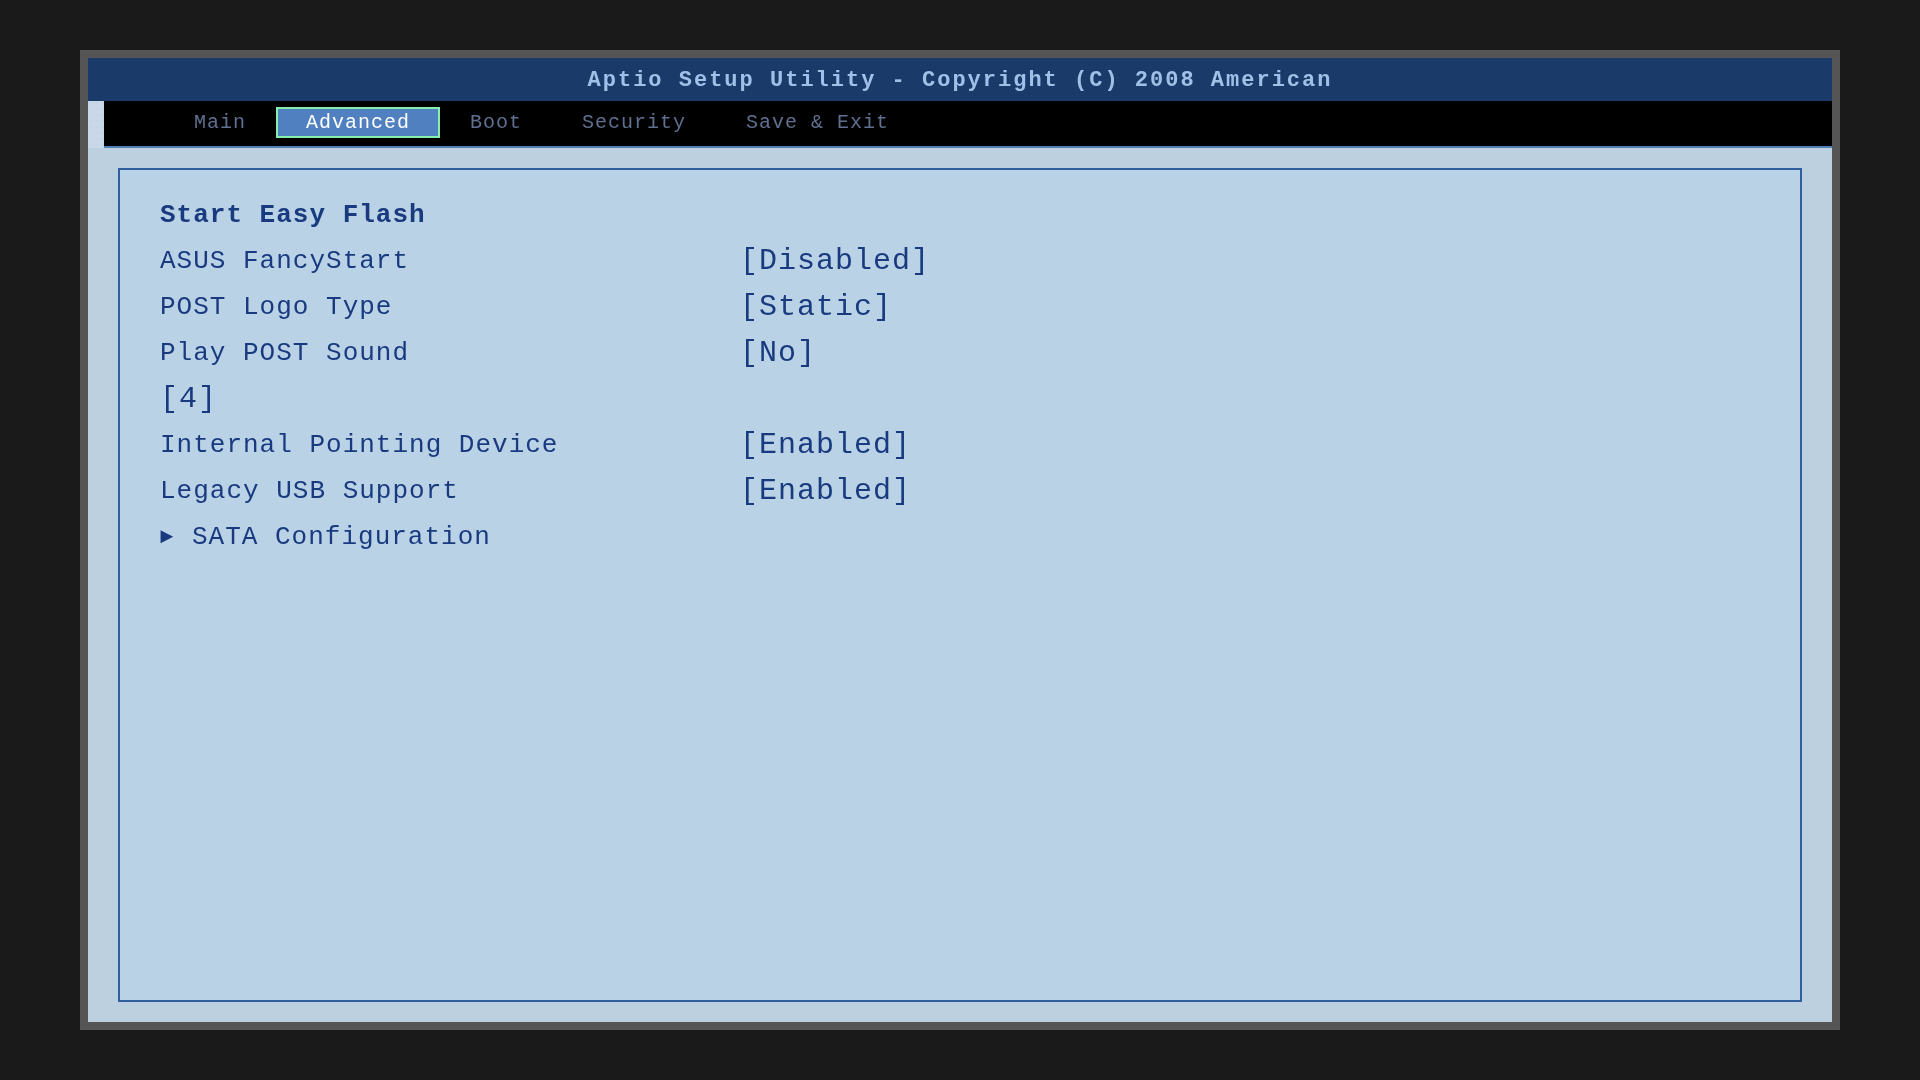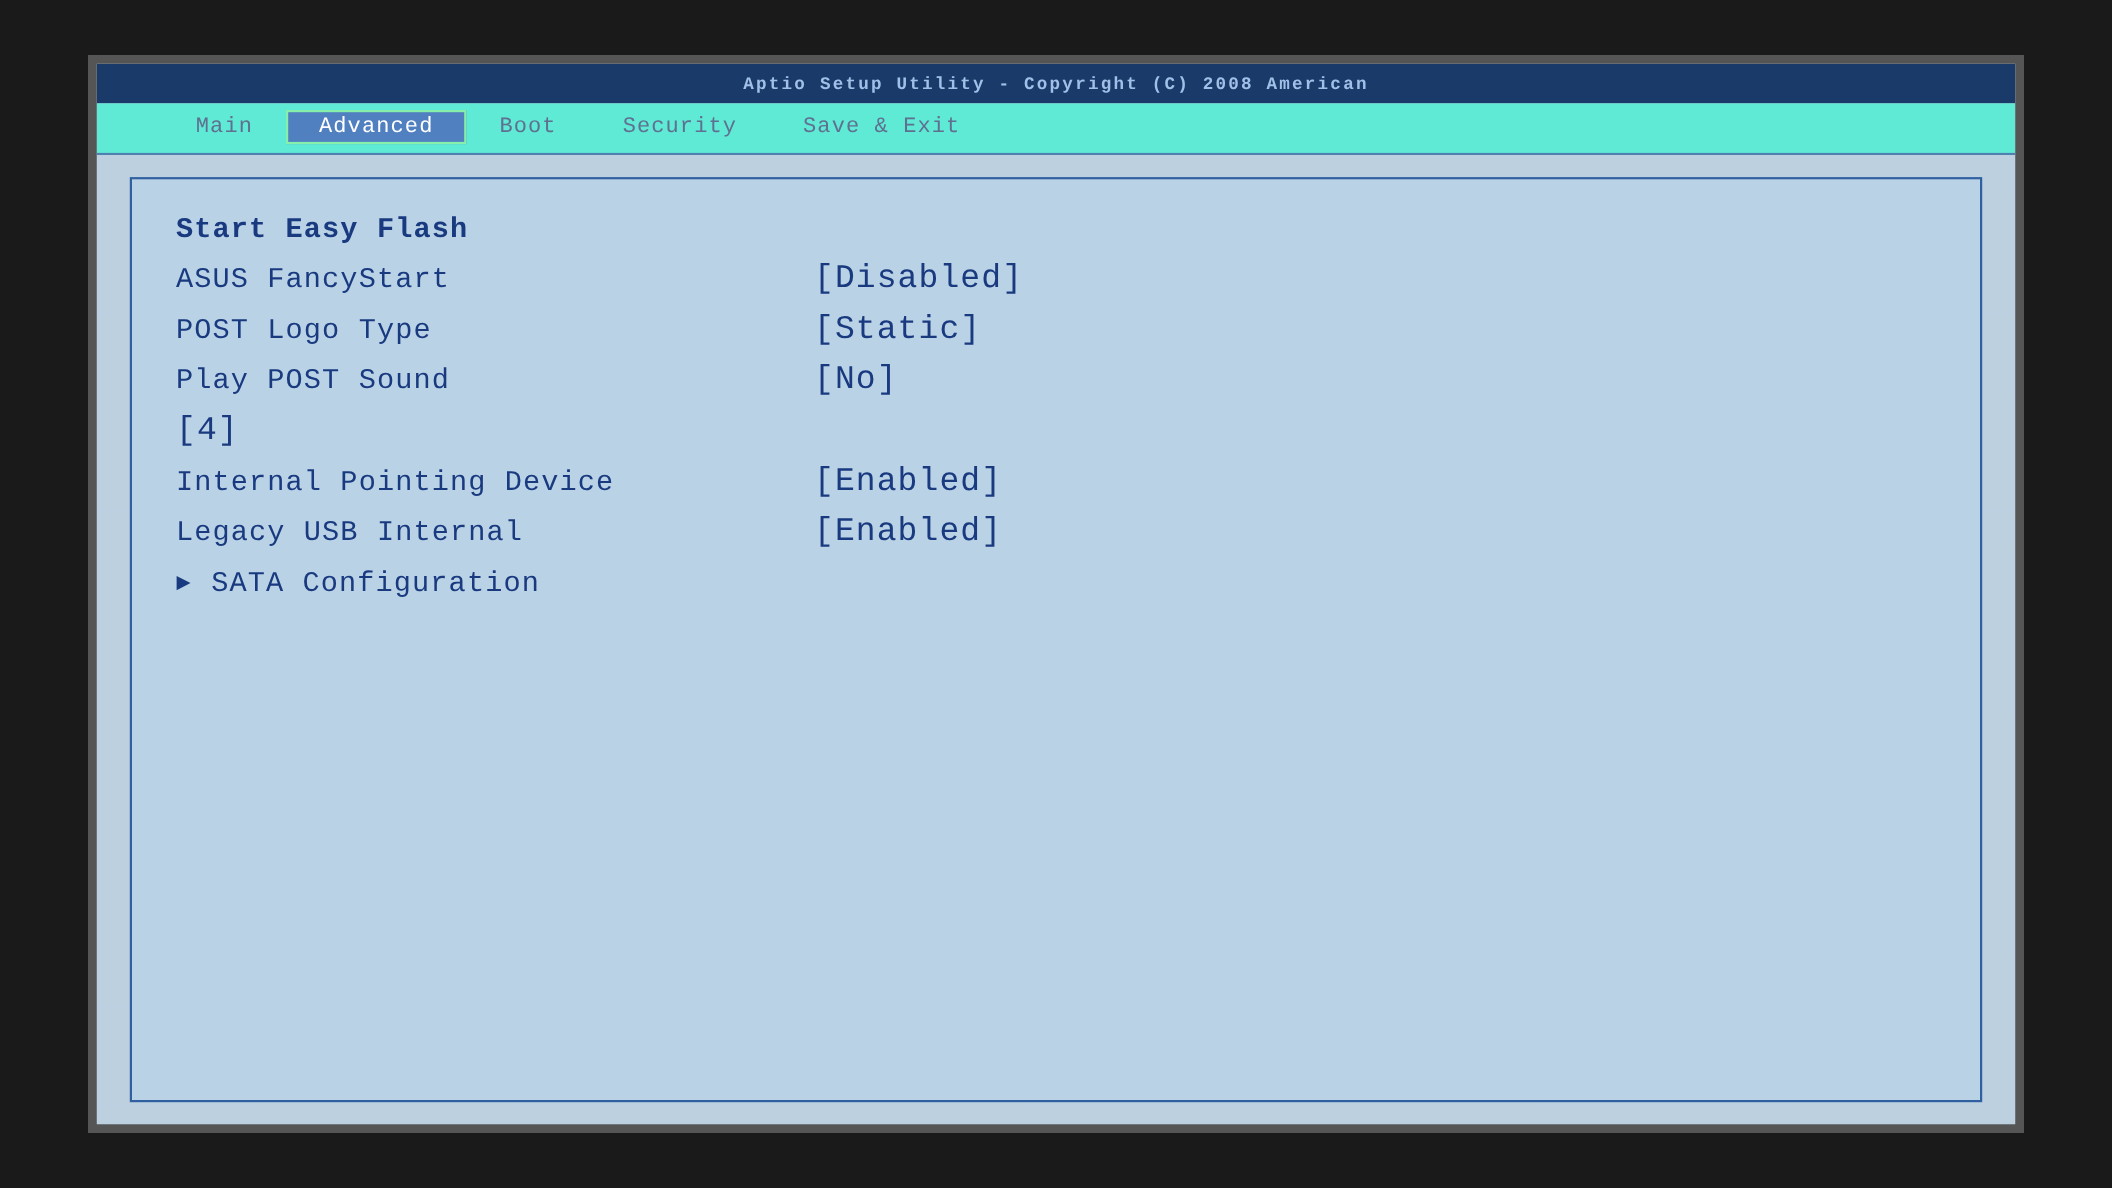--- a/index.html
+++ b/index.html
@@ -43,35 +43,36 @@
       height: 100%;
       display: flex;
       flex-direction: column;
     }
 
     
     .title-bar {
       background: #1a3a6a;
       color: #a0c0e8;
       text-align: center;
-      font-size: 16px;
+      font-size: 22px;
       letter-spacing: 2px;
       padding: 10px 0 8px;
       font-weight: bold;
     }
 
     
     .menu-bar {
-      background: #5eead4;
+      background: #000000;
       display: flex;
       flex-direction: row;
       align-items: center;
       padding: 6px 0 8px 60px;
       gap: 0;
       border-bottom: 2px solid #5080b0;
+      margin-left: 16px;
     }
 
     .menu-item {
       color: #8090a8;
       font-size: 20px;
       letter-spacing: 1px;
       padding: 4px 30px;
       cursor: pointer;
       font-family: 'Courier New', Courier, monospace;
     }
@@ -224,21 +225,21 @@
           <div class="menu-row">
             <span class="item-value">[4]</span>
           </div>
 
           <div class="menu-row">
             <span class="item-label">Internal Pointing Device</span>
             <span class="item-value">[Enabled]</span>
           </div>
 
           <div class="menu-row">
-            <span class="item-label">Legacy USB Internal</span>
+            <span class="item-label">Legacy USB Support</span>
             <span class="item-value">[Enabled]</span>
           </div>
 
           <div class="menu-row">
             <div class="row-with-arrow">
               <span class="arrow-indicator">►</span>
               <span class="item-label">SATA Configuration</span>
             </div>
             <span class="item-value"></span>
           </div>

